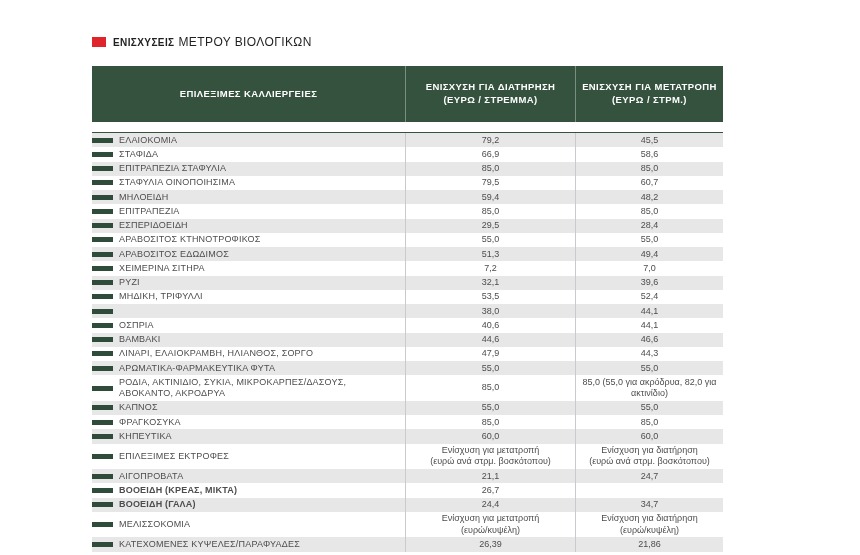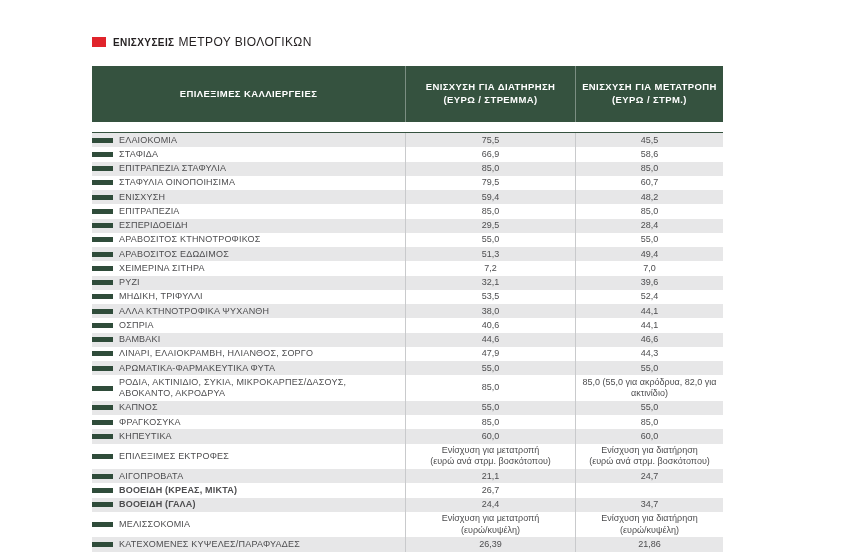--- a/index.html
+++ b/index.html
@@ -48,21 +48,21 @@
       <div class="th">ΕΝΙΣΧΥΣΗ ΓΙΑ ΜΕΤΑΤΡΟΠΗ
 (ΕΥΡΩ / ΣΤΡΜ.)</div>
     </div>
     <div class="tbody">
 
         <div class="row shade">
           <div class="cell label-cell">
             <span class="dash"></span>
             <span class="lbl">ΕΛΑΙΟΚΟΜΙΑ</span>
           </div>
-          <div class="cell val-cell">75,5</div>
+          <div class="cell val-cell">79,2</div>
           <div class="cell val-cell">45,5</div>
         </div>
 
         <div class="row">
           <div class="cell label-cell">
             <span class="dash"></span>
             <span class="lbl">ΣΤΑΦΙΔΑ</span>
           </div>
           <div class="cell val-cell">66,9</div>
           <div class="cell val-cell">58,6</div>
@@ -82,21 +82,21 @@
             <span class="dash"></span>
             <span class="lbl">ΣΤΑΦΥΛΙΑ ΟΙΝΟΠΟΙΗΣΙΜΑ</span>
           </div>
           <div class="cell val-cell">79,5</div>
           <div class="cell val-cell">60,7</div>
         </div>
 
         <div class="row shade">
           <div class="cell label-cell">
             <span class="dash"></span>
-            <span class="lbl">ΕΝΙΣΧΥΣΗ</span>
+            <span class="lbl">ΜΗΛΟΕΙΔΗ</span>
           </div>
           <div class="cell val-cell">59,4</div>
           <div class="cell val-cell">48,2</div>
         </div>
 
         <div class="row">
           <div class="cell label-cell">
             <span class="dash"></span>
             <span class="lbl">ΕΠΙΤΡΑΠΕΖΙΑ</span>
           </div>
@@ -154,21 +154,20 @@
             <span class="dash"></span>
             <span class="lbl">ΜΗΔΙΚΗ, ΤΡΙΦΥΛΛΙ</span>
           </div>
           <div class="cell val-cell">53,5</div>
           <div class="cell val-cell">52,4</div>
         </div>
 
         <div class="row shade">
           <div class="cell label-cell">
             <span class="dash"></span>
-            <span class="lbl">ΑΛΛΑ ΚΤΗΝΟΤΡΟΦΙΚΑ ΨΥΧΑΝΘΗ</span>
           </div>
           <div class="cell val-cell">38,0</div>
           <div class="cell val-cell">44,1</div>
         </div>
 
         <div class="row">
           <div class="cell label-cell">
             <span class="dash"></span>
             <span class="lbl">ΟΣΠΡΙΑ</span>
           </div>

